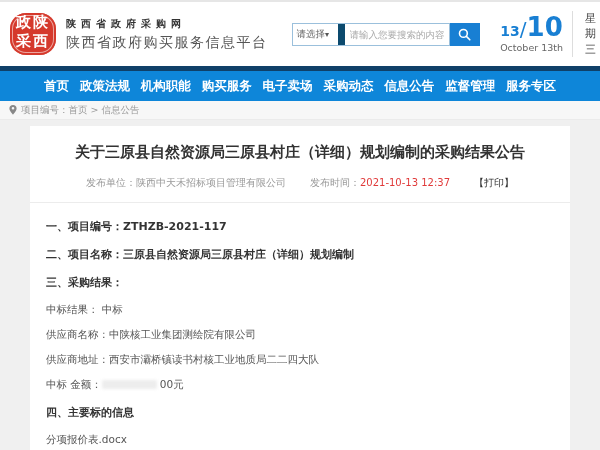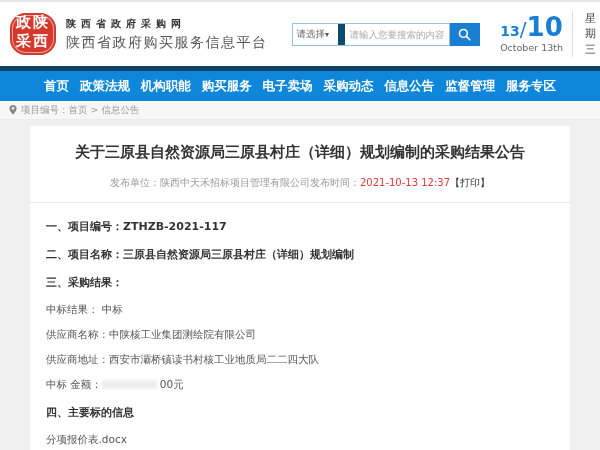--- a/index.html
+++ b/index.html
@@ -58,21 +58,21 @@
   .breadcrumb-bar {
     height: 19px; display: flex; align-items: center; font-size: 9.5px; color: #999;
     padding: 0 9px; background: #f7f7f7; border-bottom: 1px solid #ebebeb;
   }
   .pin-icon { margin-right: 4px; display: inline-flex; }
 
   
   .card { background: #fff; margin: 6px 30px 0; padding-top: 17px; min-height: 330px; }
   .article-title { text-align: center; font-size: 15px; font-weight: bold; color: #333; padding: 0 40px; line-height: 1.3; }
   .meta {
-    display: flex; justify-content: center; align-items: center; gap: 0;
+    display: flex; justify-content: center; align-items: center; gap: 24px;
     font-size: 10px; color: #999; margin-top: 13px; padding-bottom: 12px; border-bottom: 1px solid #ececec;
   }
   .meta-time-red { color: #e03a3a; }
   .print-btn { color: #333; cursor: pointer; }
 
   .body-text { padding: 3px 16px 0; }
   .line-section { font-size: 11px; font-weight: bold; color: #333; margin: 13px 0; }
   .line-detail { font-size: 10.5px; color: #555; margin: 11px 0; }
   .attachment-link { cursor: pointer; }
   .redacted-amount {

